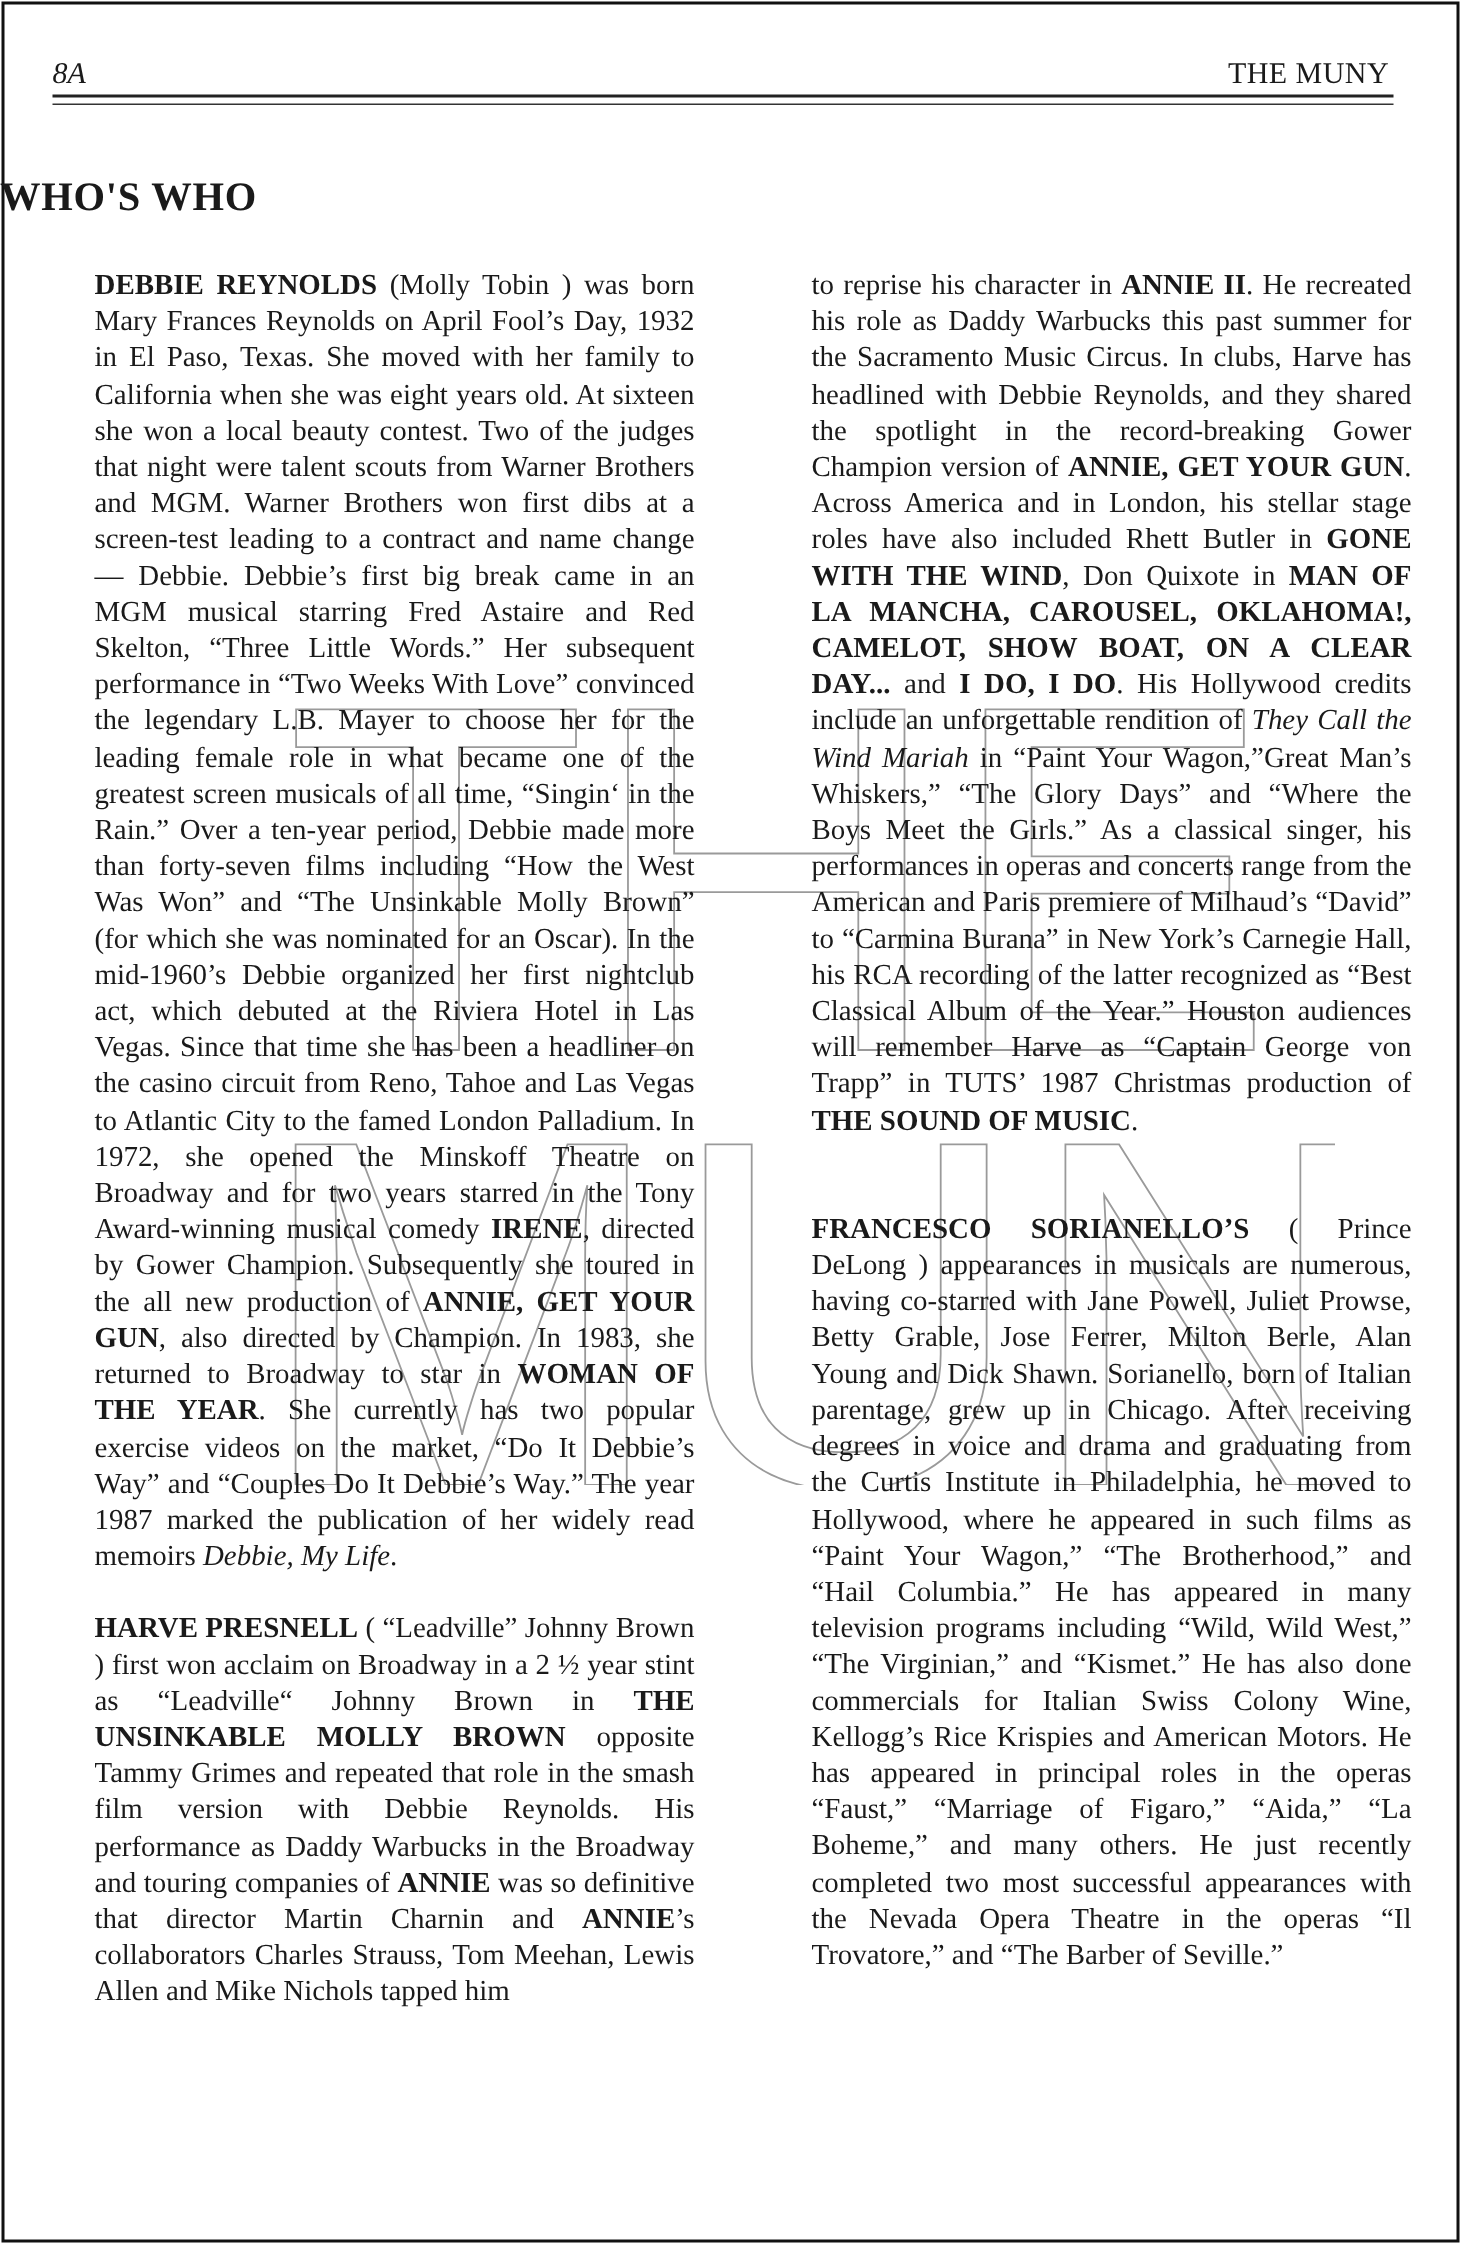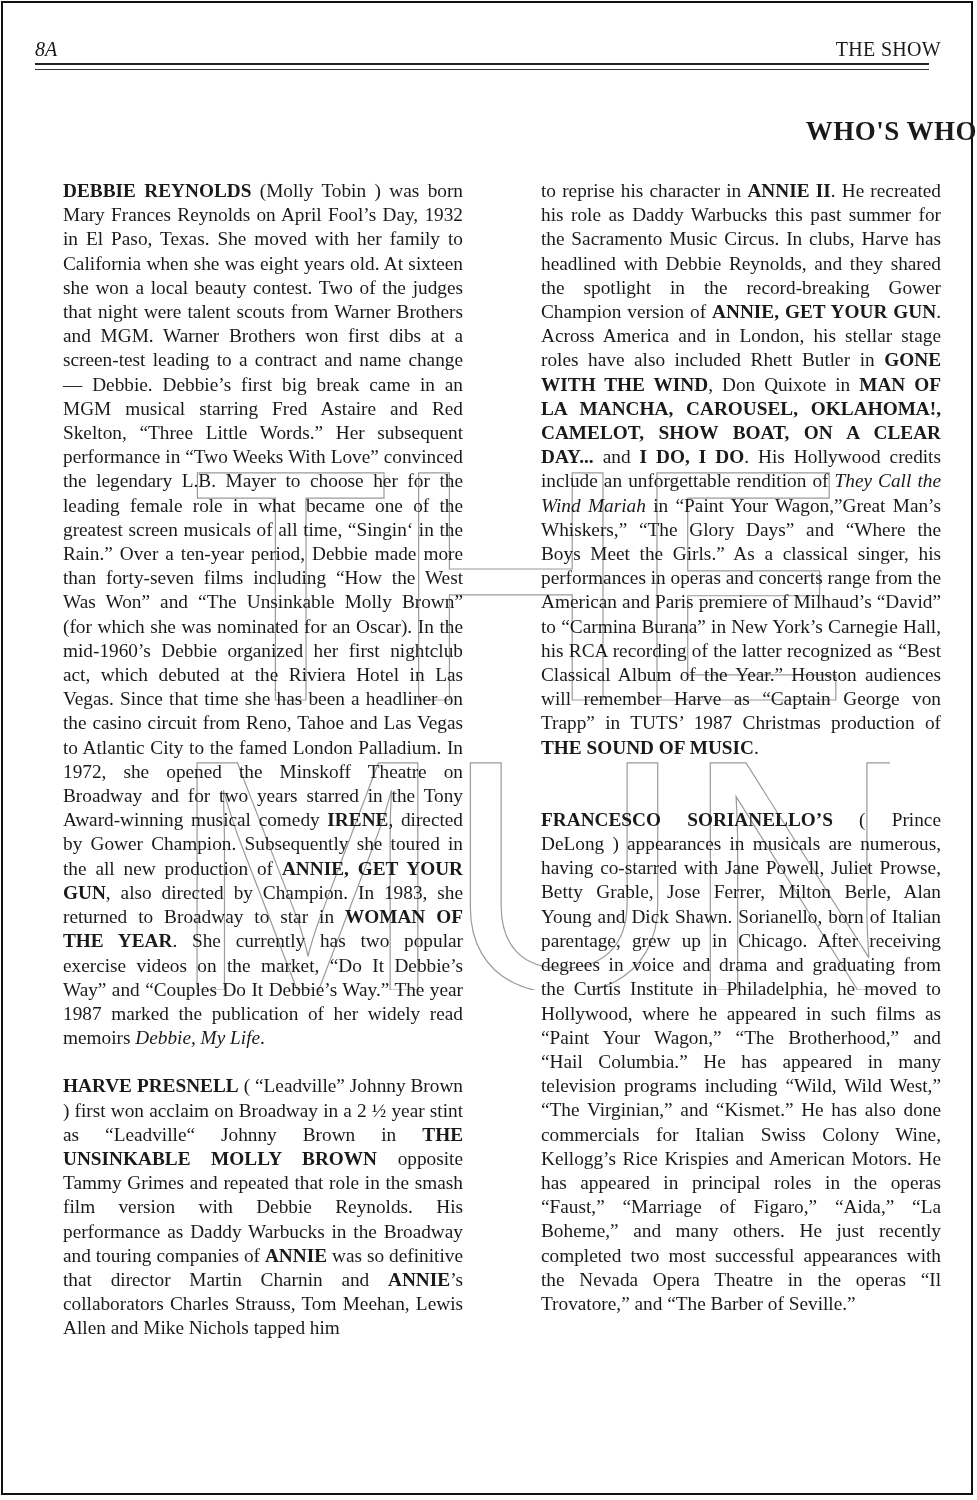--- a/index.html
+++ b/index.html
@@ -1,25 +1,25 @@
 <!DOCTYPE html>
 <html><head>
 <meta charset="utf-8">
 <style>
   html, body { margin: 0; padding: 0; background: #ffffff; }
   body { width: 977px; height: 1500px; position: relative; overflow: hidden;
          font-family: "Liberation Serif", "DejaVu Serif", serif; color: #1a1a1a; }
   .page-border { position: absolute; left: 1px; top: 1px; width: 972px; height: 1494px;
                  border: 2px solid #111; box-sizing: border-box; }
-  .header { position: absolute; left: 35px; right: 36px; top: 38px; height: 26px; }
+  .header { position: absolute; left: 35px; right: 51px; top: 38px; height: 26px; }
   .page-num { position: absolute; left: 0; top: 0; font-style: italic; font-size: 20px; }
   .pub-name { position: absolute; right: 0; top: 0; font-size: 20px; letter-spacing: 0.3px; }
   .rule1 { position: absolute; left: 35px; right: 48px; top: 63px; height: 0; border-top: 2px solid #222; }
   .rule2 { position: absolute; left: 35px; right: 48px; top: 69px; height: 0; border-top: 1.5px solid #333; }
-  .title { position: absolute; left: 0; right: 0; top: 116px; text-align: right;
+  .title { position: absolute; left: 0; right: 0; top: 116px; text-align: left;
            font-weight: bold; font-size: 27px; letter-spacing: 0.5px; }
   .col { position: absolute; top: 179px; width: 400px; font-size: 19.3px; line-height: 24.2px;
          text-align: justify; font-family: Liberation Serif, serif; }
   .col-left { left: 63px; }
   .col-right { left: 541px; }
   .col p { margin: 0; }
   .col .gap1 { height: 24px; }
   .col .gap2 { height: 48px; }
   b { font-weight: bold; }
   i { font-style: italic; }
@@ -33,21 +33,21 @@
 
 <div class="page-border"></div>
 
 <svg class="watermark" viewBox="0 0 720 560">
   <text x="20" y="270">THE</text>
   <text x="0" y="560">MUNY</text>
 </svg>
 
 <div class="header">
   <span class="page-num">8A</span>
-  <span class="pub-name">THE SHOW</span>
+  <span class="pub-name">THE MUNY</span>
 </div>
 <div class="rule1"></div>
 <div class="rule2"></div>
 
 <div class="title">WHO'S WHO</div>
 
 <div class="col col-left">
   <p><b>DEBBIE REYNOLDS</b><span> (Molly Tobin ) was born Mary Frances Reynolds on April Fool’s Day, 1932 in El Paso, Texas. She moved with her family to California when she was eight years old. At sixteen she won a local beauty contest. Two of the judges that night were talent scouts from Warner Brothers and MGM. Warner Brothers won first dibs at a screen-test leading to a contract and name change — Debbie. Debbie’s first big break came in an MGM musical starring Fred Astaire and Red Skelton, “Three Little Words.” Her subsequent performance in “Two Weeks With Love” convinced the legendary L.B. Mayer to choose her for the leading female role in what became one of the greatest screen musicals of all time, “Singin‘ in the Rain.” Over a ten-year period, Debbie made more than forty-seven films including “How the West Was Won” and “The Unsinkable Molly Brown” (for which she was nominated for an Oscar). In the mid-1960’s Debbie organized her first nightclub act, which debuted at the Riviera Hotel in Las Vegas. Since that time she has been a headliner on the casino circuit from Reno, Tahoe and Las Vegas to Atlantic City to the famed London Palladium. In 1972, she opened the Minskoff Theatre on Broadway and for two years starred in the Tony Award-winning musical comedy </span><b>IRENE</b><span>, directed by Gower Champion. Subsequently she toured in the all new production of </span><b>ANNIE, GET YOUR GUN</b><span>, also directed by  Champion. In 1983, she returned to Broadway to star in </span><b>WOMAN OF THE YEAR</b><span>. She currently has two popular exercise videos on the market, “Do It Debbie’s Way” and “Couples Do It Debbie’s Way.” The year 1987 marked the publication of her widely read memoirs </span><i>Debbie, My Life</i><span>.</span></p>
   <div class="gap1"></div>
   <p><b>HARVE PRESNELL</b><span> ( “Leadville” Johnny Brown ) first won acclaim on Broadway in a 2 ½ year stint as “Leadville“ Johnny Brown in </span><b>THE UNSINKABLE MOLLY BROWN</b><span> opposite Tammy Grimes and repeated that role in the smash film version with Debbie Reynolds. His performance as Daddy Warbucks in the Broadway and touring companies of </span><b>ANNIE</b><span> was so definitive that director Martin Charnin and </span><b>ANNIE</b><span>’s collaborators Charles Strauss, Tom Meehan, Lewis Allen and Mike Nichols tapped him</span></p>

